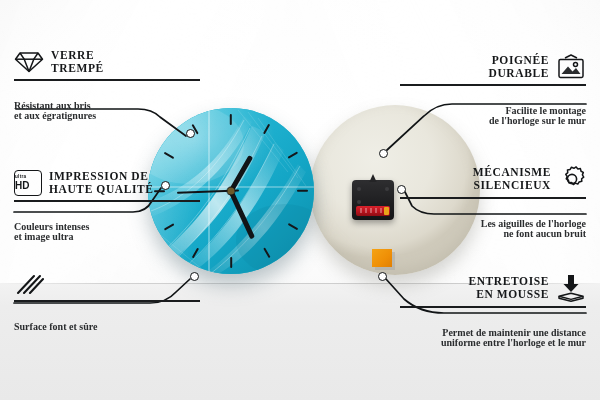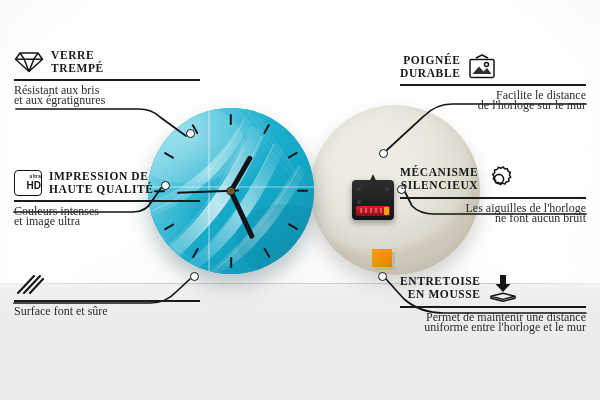--- a/index.html
+++ b/index.html
@@ -30,44 +30,44 @@
     background:linear-gradient(180deg,#f2f2f2 0%, #ededed 20%, #e9e9e9 100%);
   }
   .floor-line{
     position:absolute;left:0;right:0;top:283px;height:1px;
     background:linear-gradient(90deg, rgba(210,210,210,0) 0%, rgba(205,205,205,.9) 18%, rgba(200,200,200,.9) 82%, rgba(210,210,210,0) 100%);
   }
 
   
   .feature{position:absolute;width:186px;}
   .feat-head{display:flex;align-items:center;gap:7px;}
-  .feature.right .feat-head{justify-content:flex-start;}
+  .feature.right .feat-head{justify-content:flex-end;}
   .feat-title{
     font-family:"Liberation Serif", serif;
     font-weight:700;font-size:11.5px;line-height:13px;
     letter-spacing:.6px;color:#16181a;text-transform:uppercase;
     white-space:pre-line;
   }
   .feature.left .feat-title{text-align:left;}
   .feature.right .feat-title{text-align:right;}
   .feat-rule{
     height:1.6px;background:#1a1c1e;margin-top:4px;width:100%;
   }
   .feat-sub{
-    margin-top:4px;font-family:"Liberation Serif", serif;
-    font-size:12px;line-height:10.4px;color:#2a2c2e;white-space:pre-line;
+    margin-top:20px;font-family:"Liberation Serif", serif;
+    font-size:10px;line-height:10.4px;color:#2a2c2e;white-space:pre-line;font-weight:bold;
   }
   .feature.left .feat-sub{text-align:left;}
   .feature.right .feat-sub{text-align:right;}
   .ic{flex:0 0 auto;display:block;}
 
   
   .hd-badge{
     width:26px;height:24px;border:1.6px solid #141618;border-radius:4px;
-    display:flex;flex-direction:column;align-items:flex-end;justify-content:center;
+    display:flex;flex-direction:column;align-items:flex-start;justify-content:center;
     line-height:1;
   }
   .hd-badge .u{font-size:4.6px;font-weight:700;letter-spacing:.3px;color:#141618;font-family:"Liberation Sans",sans-serif;}
   .hd-badge .h{font-size:10px;font-weight:700;color:#141618;font-family:"Liberation Sans",sans-serif;margin-top:.5px;}
 
   
   #wires{position:absolute;left:0;top:0;width:600px;height:400px;pointer-events:none;}
 
   
   .clock-back{
@@ -323,21 +323,21 @@
       <svg class="ic" width="30" height="26" viewBox="0 0 30 26">
         <g fill="none" stroke="#141618" stroke-width="1.5" stroke-linejoin="round">
           <path d="M9 4 L15 1 L21 4"></path>
           <rect x="3" y="5.5" width="24" height="18" rx="1.4"></rect>
           <path d="M5.5 20 L12 12.5 L16.5 17.5 L20 14 L24.5 20 Z" fill="#141618" stroke="none" opacity=".9"></path>
           <circle cx="19.5" cy="10.5" r="2"></circle>
         </g>
       </svg>
     </div>
     <div class="feat-rule"></div>
-    <div class="feat-sub">Facilite le distance
+    <div class="feat-sub">Facilite le montage
 de l'horloge sur le mur</div>
   </div>
 
   <div class="feature right" style="left:400px;top:165px;">
     <div class="feat-head">
       <div class="feat-title">MÉCANISME
 SILENCIEUX</div>
       <svg class="ic" width="28" height="28" viewBox="0 0 28 28">
         <g fill="none" stroke="#141618" stroke-width="1.6" stroke-linejoin="round">
           <path d="M14 2.2 l2.6 1.1 2.3-1.5 1.9 2.2 2.6-.4 .7 2.8 2.4 1.2-1 2.6 1.4 2.3-2.2 1.8 .2 2.7-2.8 .6-1.4 2.3-2.5-1-2.2 1.5-1.9-2.1-2.7 .3-.6-2.8-2.3-1.4 1-2.5-1.5-2.2 2.1-1.9-.3-2.7 2.8-.6 1.4-2.3 Z" transform="translate(-.6,-.4) scale(.95) translate(.8,.6)"></path>

